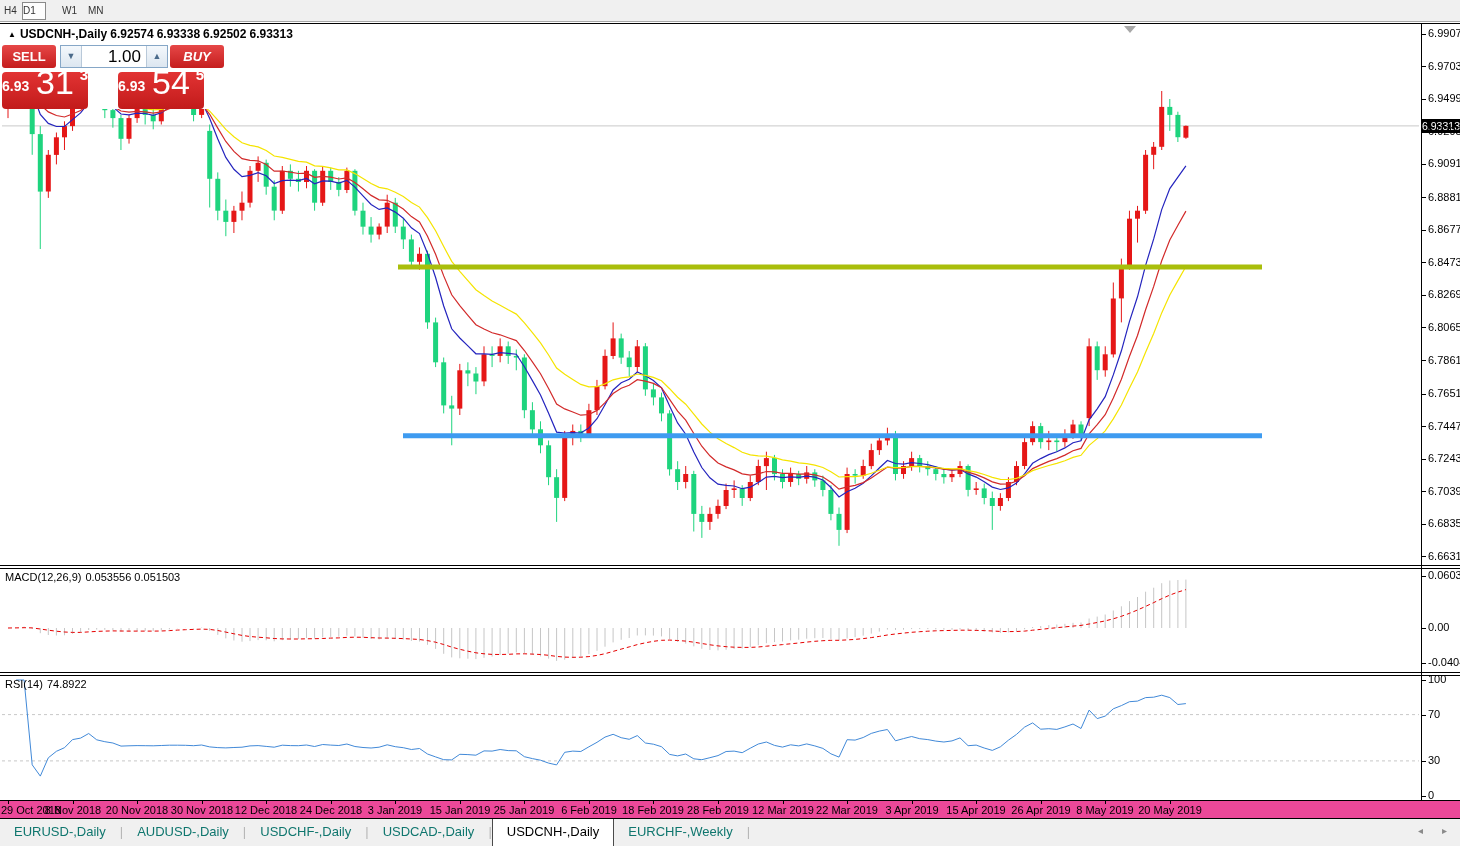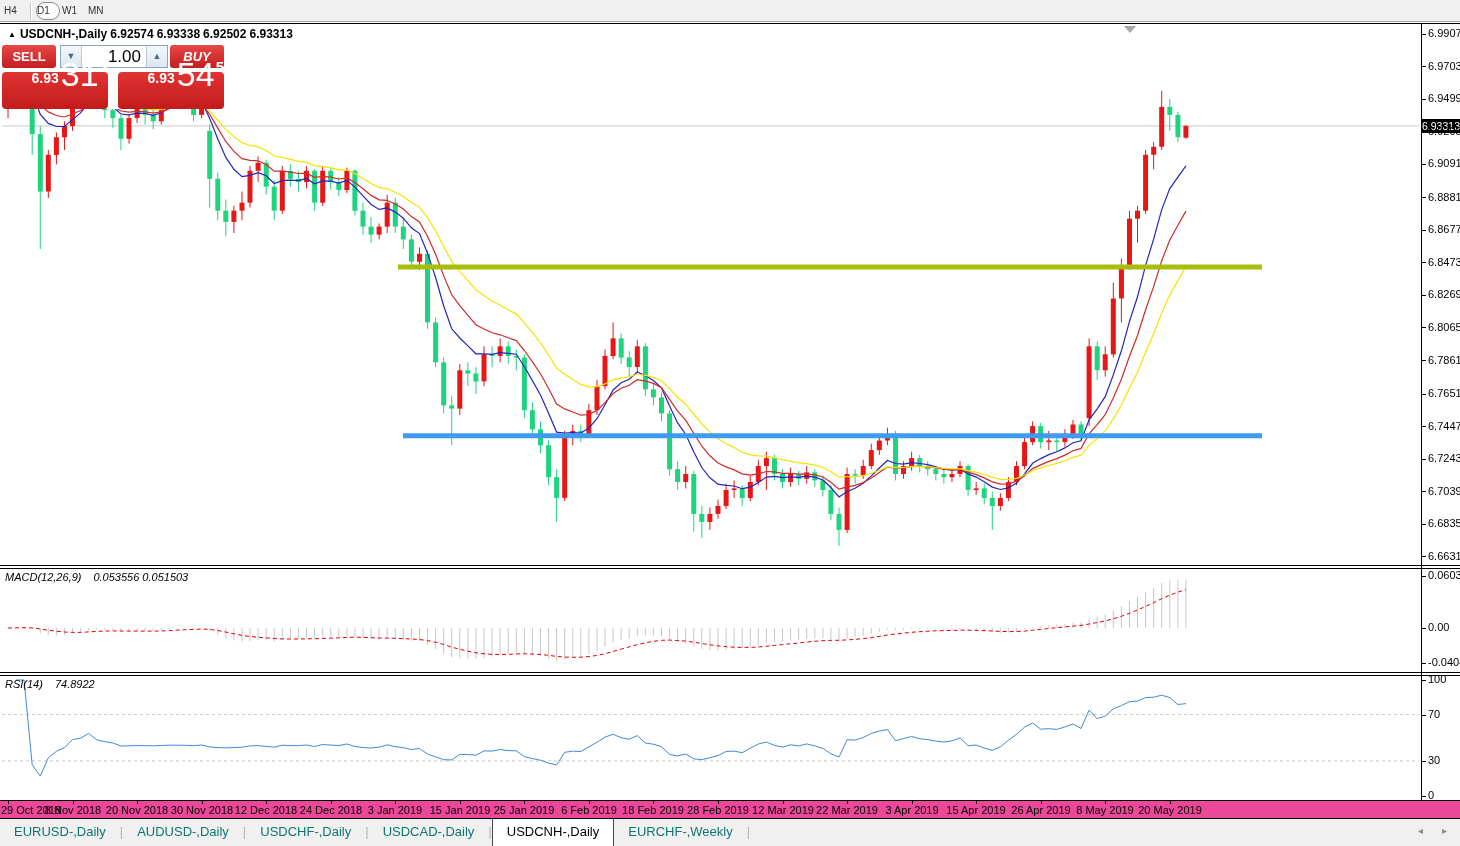--- a/index.html
+++ b/index.html
@@ -16,21 +16,21 @@
   #chart-area{position:absolute;left:0;top:23px;width:1460px;height:543px;background:#fff;
               border-top:1px solid #000;border-bottom:1px solid #000;box-sizing:border-box;}
   #macd-panel{position:absolute;left:0;top:568px;width:1460px;height:105px;background:#fff;
               border-top:1px solid #000;border-bottom:1px solid #000;box-sizing:border-box;}
   #rsi-panel{position:absolute;left:0;top:675px;width:1460px;height:126px;background:#fff;
              border-top:1px solid #000;border-bottom:1px solid #000;box-sizing:border-box;}
   #price-svg,#macd-svg,#rsi-svg{position:absolute;left:0;top:0;}
   #vaxis{position:absolute;left:1421px;top:23px;width:1px;height:778px;background:#000;}
   #bottom-line{position:absolute;left:0;top:818px;width:1460px;height:1px;background:#000;}
   .ind-label{position:absolute;left:5px;top:2px;font-size:11px;color:#000;white-space:nowrap;}
-  .ind-label span{margin-right:12px;font-style:italic;}
+  .ind-label span{margin-right:4px;}
   
   #chart-title{position:absolute;left:8px;top:3px;font-size:12px;font-weight:600;color:#000;white-space:nowrap;}
   #chart-title .tri{font-size:8px;margin-right:4px;vertical-align:1px;}
   #chart-title span{margin-right:3px;}
   
   .axis-label{position:absolute;font-size:11px;color:#000;white-space:nowrap;}
   .axis-dash{position:absolute;width:5px;height:1px;background:#000;}
   #price-tag{position:absolute;left:1422px;width:38px;height:14px;background:#000;color:#fff;
              font-size:10.5px;line-height:14px;text-align:center;}
   
@@ -50,40 +50,40 @@
           font-weight:bold;text-align:center;line-height:23px;cursor:pointer;
           background:linear-gradient(#e64747,#c51e1e);}
   .spin{position:absolute;left:58px;top:0;width:108px;height:23px;border:1px solid #86a7c7;
         box-sizing:border-box;display:flex;background:#fff;}
   .sbtn{width:20px;height:100%;background:linear-gradient(#f4f8fc,#dce6f0);text-align:center;
         line-height:21px;font-size:9px;color:#4a6a8a;cursor:pointer;}
   .sbtn.left{border-right:1px solid #b9c9d9;}
   .sbtn.right{border-left:1px solid #b9c9d9;}
   #vol{flex:1;border:none;outline:none;font-family:"Liberation Sans",sans-serif;font-size:17px;
        text-align:right;padding:0 5px 0 0;min-width:0;}
-  .quote-box{position:absolute;top:27px;width:106px;height:37px;border-radius:4px;color:#fff;cursor:pointer;
+  .quote-box{position:absolute;top:27px;width:86px;height:37px;border-radius:4px;color:#fff;cursor:pointer;
              background:linear-gradient(#e23333,#c21b1b);display:flex;align-items:flex-end;
-             justify-content:flex-end;padding-bottom:20px;box-sizing:border-box;}
+             justify-content:space-between;padding-bottom:12px;box-sizing:border-box;}
   .q-big{font-size:14px;font-weight:bold;margin:0 2px 3px 0;}
   .q-main{font-size:34px;line-height:30px;}
   .q-sup{font-size:15px;font-weight:bold;position:relative;top:-14px;margin-left:1px;}
   
   #scroll-marker{position:absolute;left:1124px;top:2px;width:0;height:0;
                  border-left:6px solid transparent;border-right:6px solid transparent;
                  border-top:7px solid #a8a8a8;}
 </style>
 </head>
 <body>
 
 <div id="app">
 
   <div id="toolbar">
       <div class="tfbtn" style="left: 4px;">H4</div>
       <div class="tfsep" style="left: 30px;"></div>
-      <div class="tfbtn active" style="left: 36px; border-radius: 9px;">D1</div>
+      <div class="tfbtn active" style="left: 22px;">D1</div>
       <div class="tfbtn" style="left: 62px;">W1</div>
       <div class="tfbtn" style="left: 88px;">MN</div>
     </div>
 
   <div id="chart-area">
     <svg id="price-svg" width="1421" height="541">
         <line x1="2" y1="101.9" x2="1419" y2="101.9" stroke="#c9c9c9" stroke-width="1"></line>
         <g>
           <line x1="8" y1="54.2" x2="8" y2="94.1" stroke="#e51717" stroke-width="1"></line>
           <rect x="5.5" y="63.8" width="5" height="9.6" fill="#e51717"></rect>

